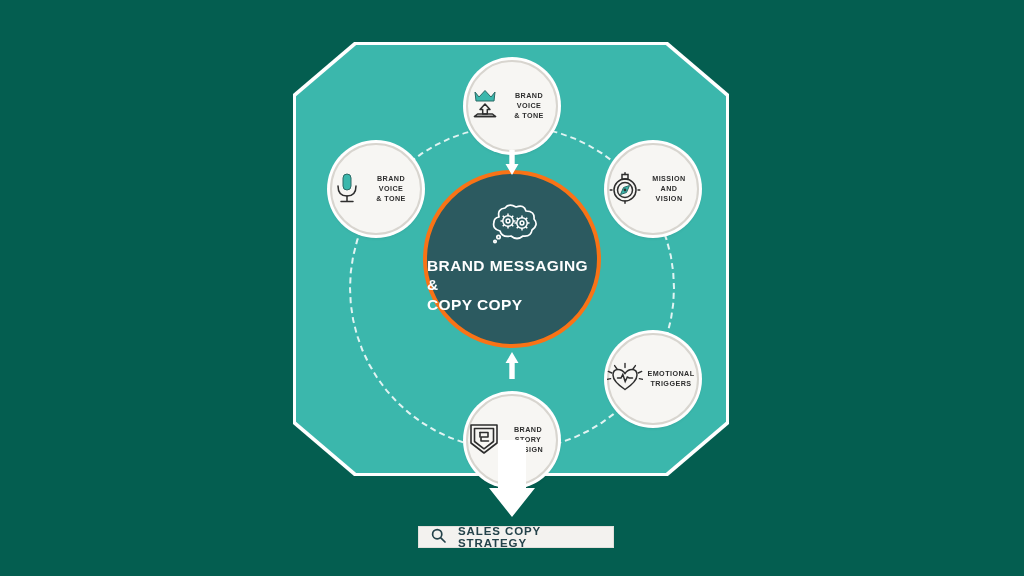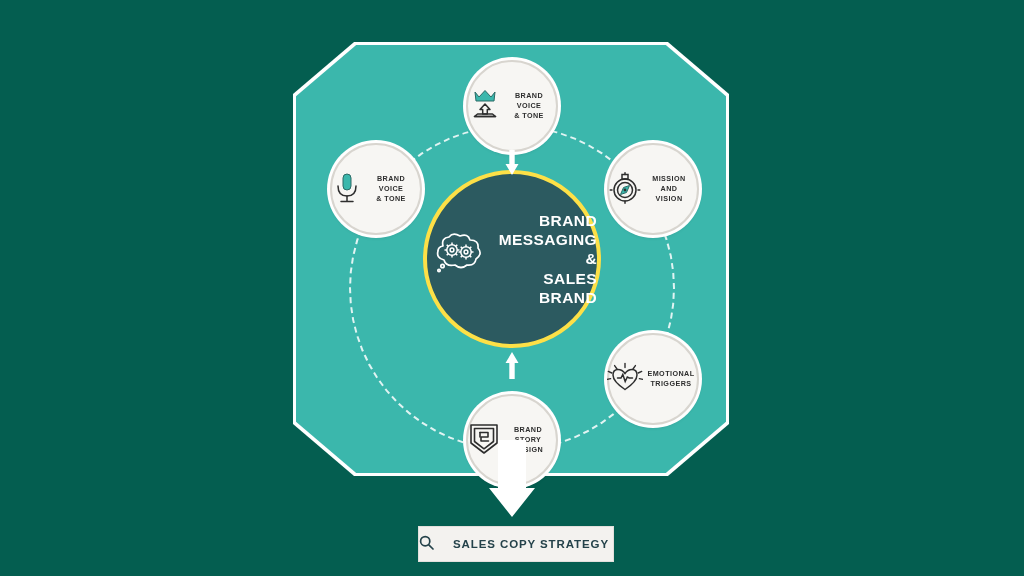--- a/index.html
+++ b/index.html
@@ -48,26 +48,26 @@
   }
 
   
   .hub {
     position: absolute;
     left: 512px; top: 259px;
     width: 178px; height: 178px;
     margin-left: -89px; margin-top: -89px;
     border-radius: 50%;
     background: #2c5a60;
-    border: 4px solid #fde047;
+    border: 4px solid #f97316;
     display: flex;
-    flex-direction: row;
+    flex-direction: column;
     align-items: center;
     justify-content: center;
-    text-align: right;
+    text-align: left;
   }
   .hub-icon { margin-bottom: 6px; }
   .hub-title {
     color: #ffffff;
     font-size: 15.5px;
     font-weight: bold;
     letter-spacing: 0.4px;
     line-height: 1.25;
   }
 
@@ -123,27 +123,27 @@
   .big-arrow {
     position: absolute;
     left: 489px; top: 440px;
     width: 46px; height: 78px;
   }
 
   
   .searchbar {
     position: absolute;
     left: 418px; top: 526px;
-    width: 196px; height: 36px;
+    width: 196px; height: 22px;
     background: #f3f2ef;
     border: 1px solid #e2e0dc;
     display: flex;
     align-items: center;
-    padding-left: 0;
-    gap: 19px;
+    padding-left: 12px;
+    gap: 12px;
   }
   .search-label {
     color: #24424a;
     font-size: 11.5px;
     font-weight: bold;
     letter-spacing: 0.9px;
   }
 </style>
 </head>
 <body>
@@ -169,21 +169,21 @@
           <circle cx="25" cy="17" r="1.9"></circle>
           <path d="M25 9.5v2.4M25 22.1v2.4M17.5 17h2.4M30.1 17h2.4M19.7 11.7l1.7 1.7M28.6 20.6l1.7 1.7M30.3 11.7l-1.7 1.7M21.4 20.6l-1.7 1.7"></path>
           <circle cx="39" cy="19" r="5.2"></circle>
           <circle cx="39" cy="19" r="1.9"></circle>
           <path d="M39 11.5v2.4M39 24.1v2.4M31.5 19h2.4M44.1 19h2.4M33.7 13.7l1.7 1.7M42.6 22.6l1.7 1.7M44.3 13.7l-1.7 1.7M35.4 22.6l-1.7 1.7"></path>
         </g>
       </svg>
     </div>
     <div class="hub-title">
       <div>BRAND MESSAGING &amp;</div>
-      <div>SALES BRAND</div>
+      <div>COPY COPY</div>
     </div>
   </div>
 
   <div class="node node-top">
     <div class="node-icon">
       <svg width="34" height="32" viewBox="0 0 34 32">
         <path d="M7 3 L11 8 L17 1.5 L23 8 L27 3 L26 12 L8 12 Z" fill="#3bb7ac" stroke="#2c6b66" stroke-width="1"></path>
         <g fill="none" stroke="#2e2e2e" stroke-width="1.5" stroke-linejoin="round" stroke-linecap="round">
           <path d="M17 15 L22 20.5 L19.3 20.5 L19.3 25 L14.7 25 L14.7 20.5 L12 20.5 Z"></path>
           <path d="M6.5 27.5 L27.5 27.5"></path>

